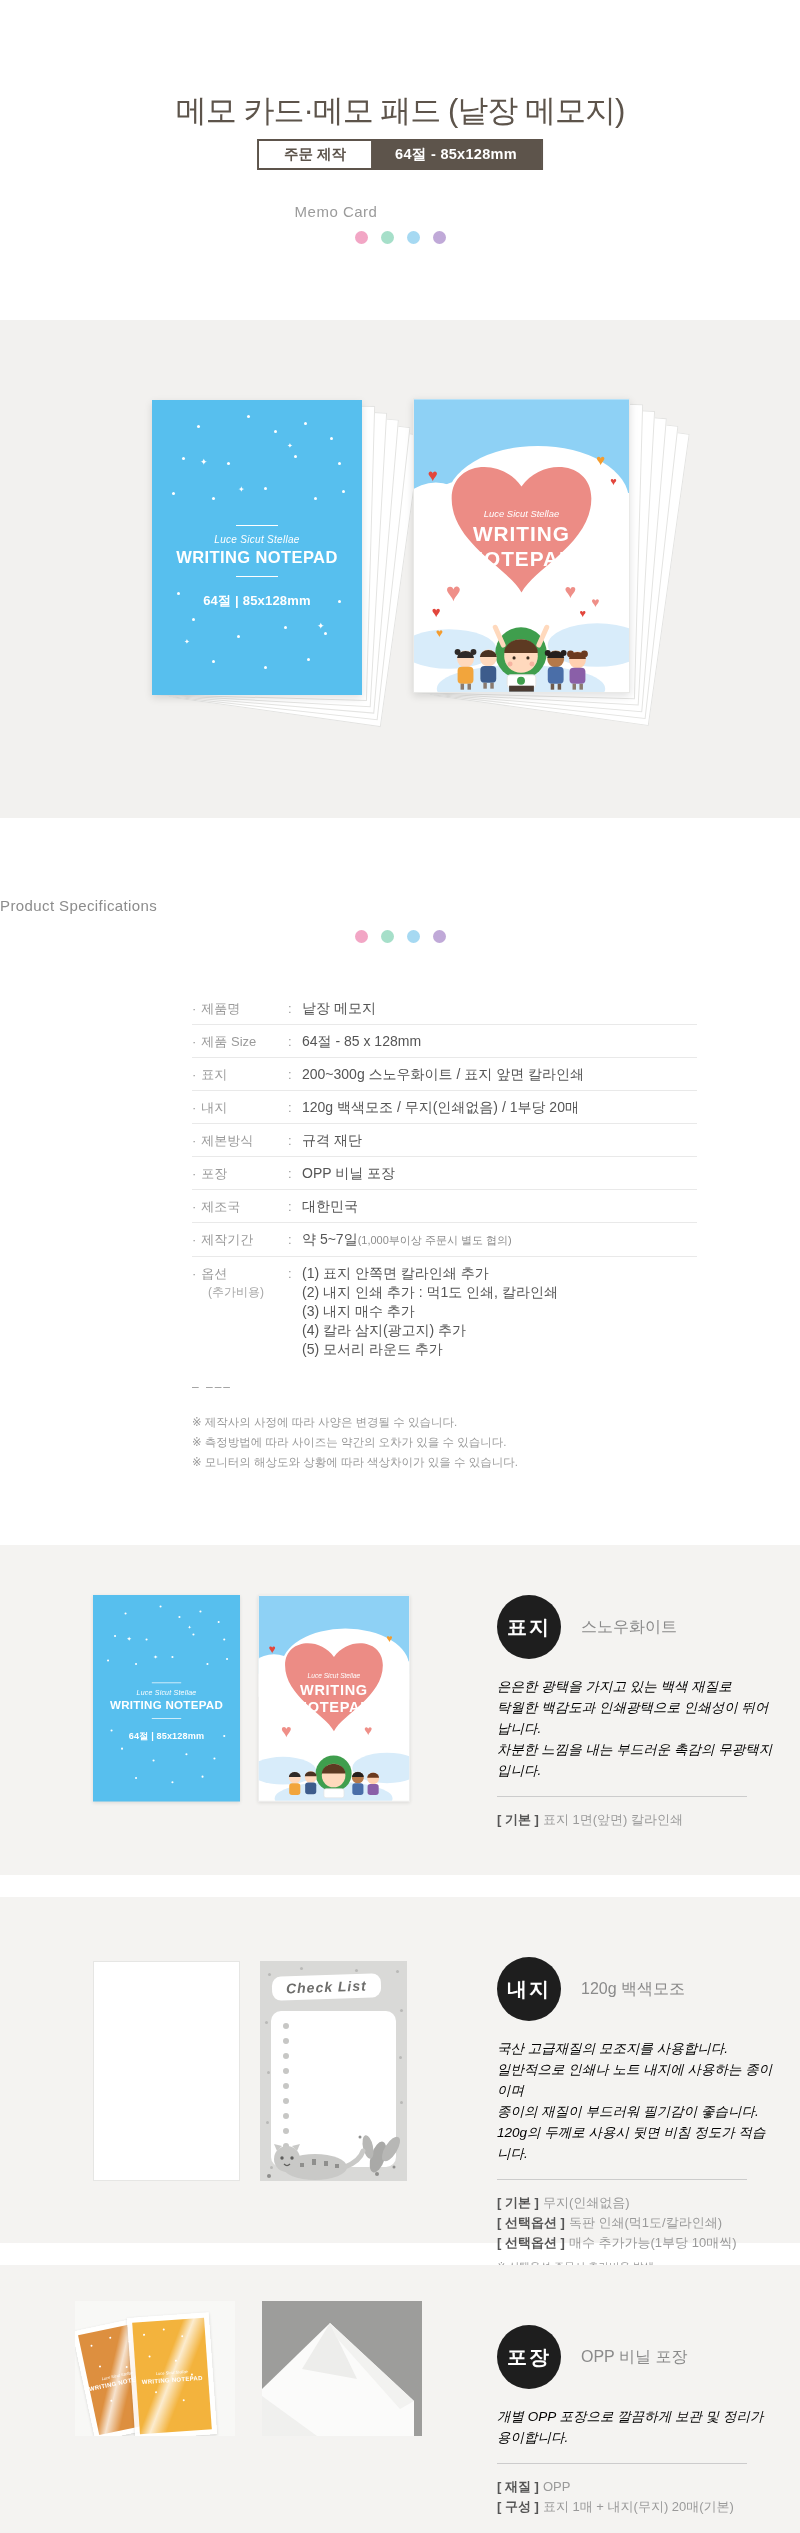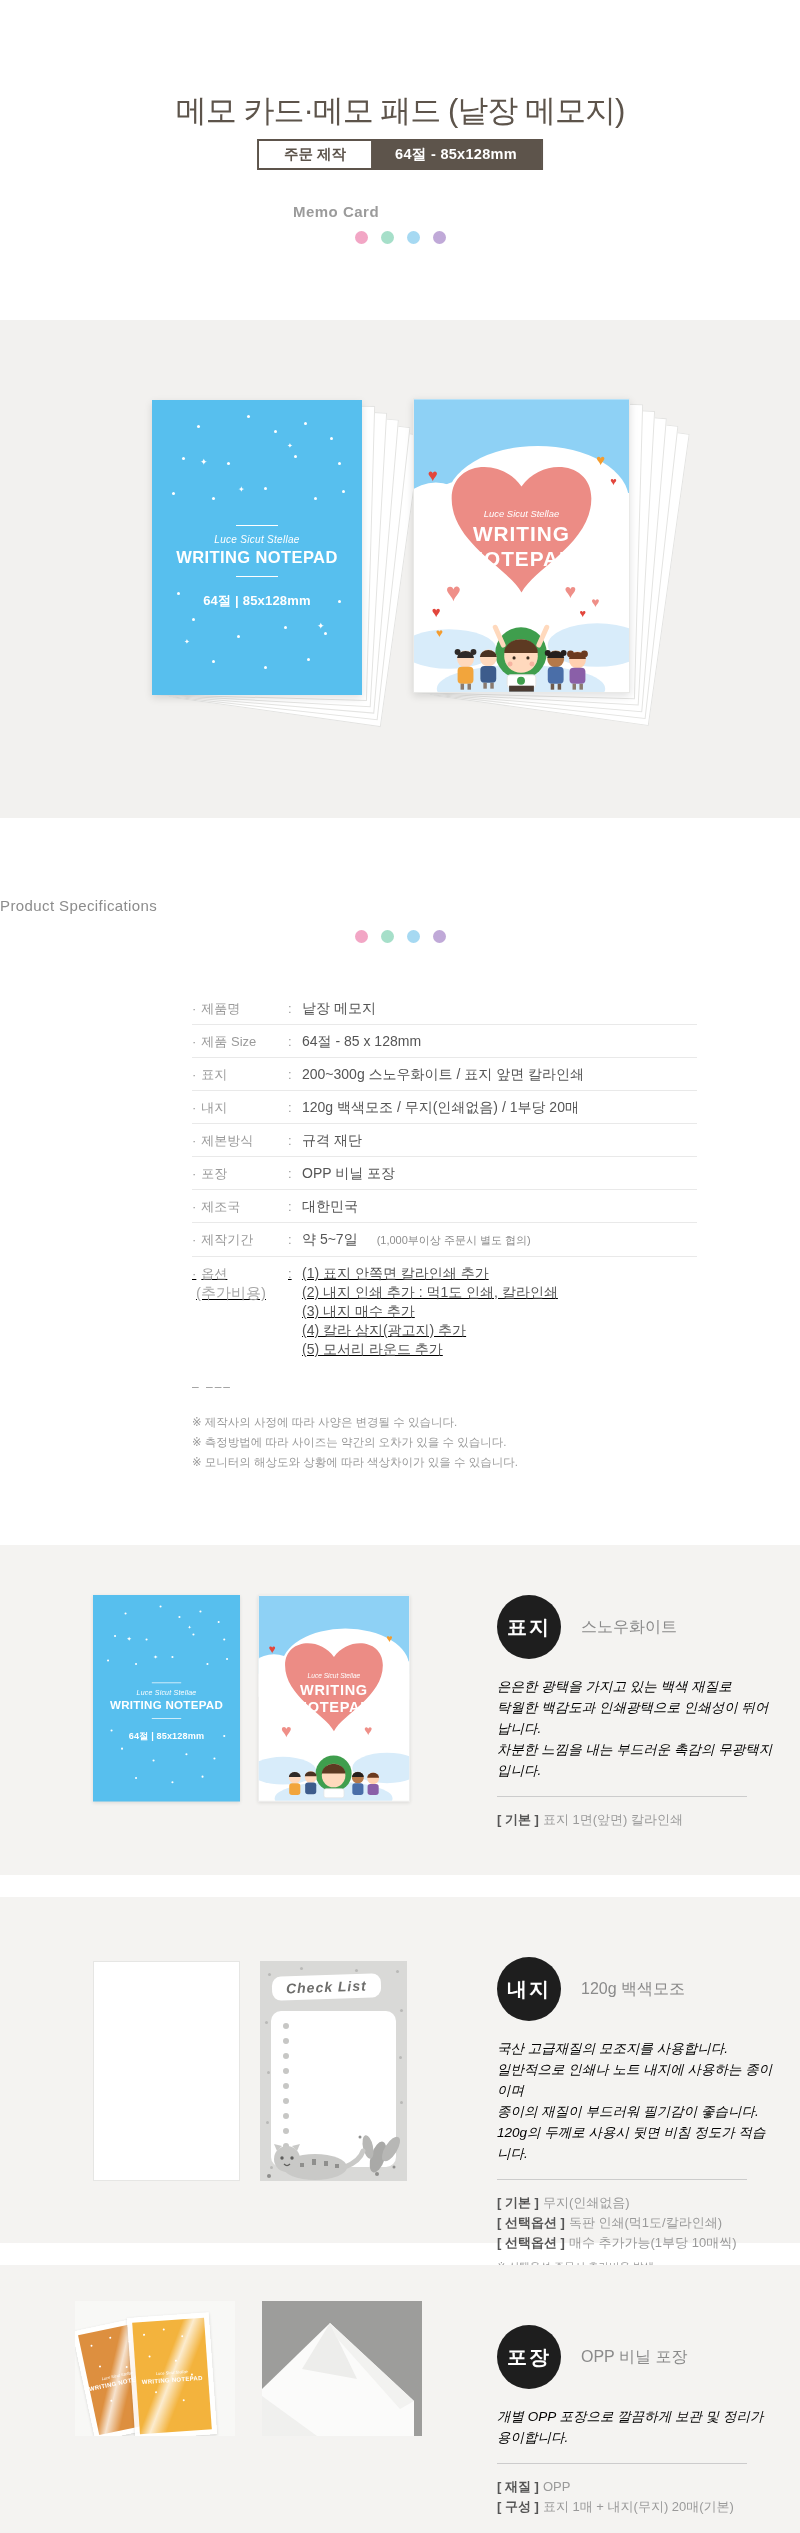--- a/index.html
+++ b/index.html
@@ -9,21 +9,21 @@
   
   .main-title { position:absolute; top:90px; left:0; width:800px; text-align:center;
                 font-size:31px; font-weight:normal; color:#5d544b; letter-spacing:-1px; }
   .badge { position:absolute; top:139px; left:50%; transform:translateX(-50%);
            display:flex; height:27px; border:2px solid #5d544b; box-sizing:content-box; }
   .badge-left  { background:#fff; color:#5d544b; font-weight:bold; font-size:14.5px;
                  display:flex; align-items:center; padding:0 25px; }
   .badge-right { background:#5d544b; color:#fff; font-weight:bold; font-size:14.5px;
                  display:flex; align-items:center; padding:0 24px; letter-spacing:.3px; }
   .memo-card-label { position:absolute; top:203px; left:0; width:672px; text-align:center;
-                     font-size:15px; color:#9b9b9b; letter-spacing:.5px;font-weight:bold; }
+                     font-size:15px; color:#9b9b9b; letter-spacing:.5px; }
   .dots-row { position:absolute; left:0; width:800px; display:flex; justify-content:center; gap:13px; }
   .dots-row.hdr { top:231px; }
   .dot { width:13px; height:13px; border-radius:50%; }
 
   
   .hero { position:absolute; top:320px; left:0; width:800px; height:498px; background:#f2f1ef; }
   .pad-wrap { position:absolute; }
   .sheet { position:absolute; inset:0; background:#fff; border:1px solid #e4e4e2; }
   .s1 { transform-origin:0 100%; transform:rotate(1.6deg) translateX(5px); }
   .s2 { transform-origin:0 100%; transform:rotate(3.2deg) translateX(9px); }
@@ -56,27 +56,27 @@
   .mini-inner { transform:scale(.7); transform-origin:top left; }
   .mini-inner .pad-blue, .mini-inner .pad-heart { box-shadow:0 2px 5px rgba(0,0,0,.10); }
 
   
   .spec-title { position:absolute; top:897px; left:0; width:800px; text-align:left;
                 font-size:15px; color:#8c8c8c; letter-spacing:.4px; }
   .dots-row.spec { top:930px; }
   .spec-table { position:absolute; top:992px; left:192px; width:505px; }
   .spec-row { display:flex; align-items:flex-start; padding:7px 0 6px;
               border-bottom:1px solid #e9e9e9; }
-  .spec-row.last { border-bottom:none;text-decoration:underline; }
+  .spec-row.last { border-bottom:none; }
   .spec-label { width:96px; flex-shrink:0; color:#9a9a9a; font-size:13px; line-height:19px; }
   .spec-label .blt { margin-right:5px; }
-  .label-note { display:block; font-size:15px; color:#a8a8a8; margin-left:4px; }
+  .label-note { display:block; font-size:12px; color:#a8a8a8; margin-left:16px; }
   .spec-colon { width:14px; flex-shrink:0; color:#9a9a9a; font-size:13px; line-height:19px; }
   .spec-value { color:#555; font-size:14px; line-height:19px; }
-  .value-note { font-size:11px; color:#8d8d8d; margin-left:19px; }
+  .value-note { font-size:11px; color:#8d8d8d; margin-left:0; }
   .opt-line { font-size:14px; color:#555; line-height:19px; }
 
   .notes { position:absolute; top:1380px; left:192px; }
   .notes-dashes { font-size:12px; color:#9a9a9a; letter-spacing:2px; margin-bottom:18px; }
   .note-line { font-size:11.5px; color:#9a9a9a; line-height:20px; }
 
   
   .gsec { position:absolute; left:0; width:800px; background:#f4f3f1; }
   .gsec.s-cover { top:1545px; height:330px; }
   .gsec.s-inner { top:1897px; height:346px; }

